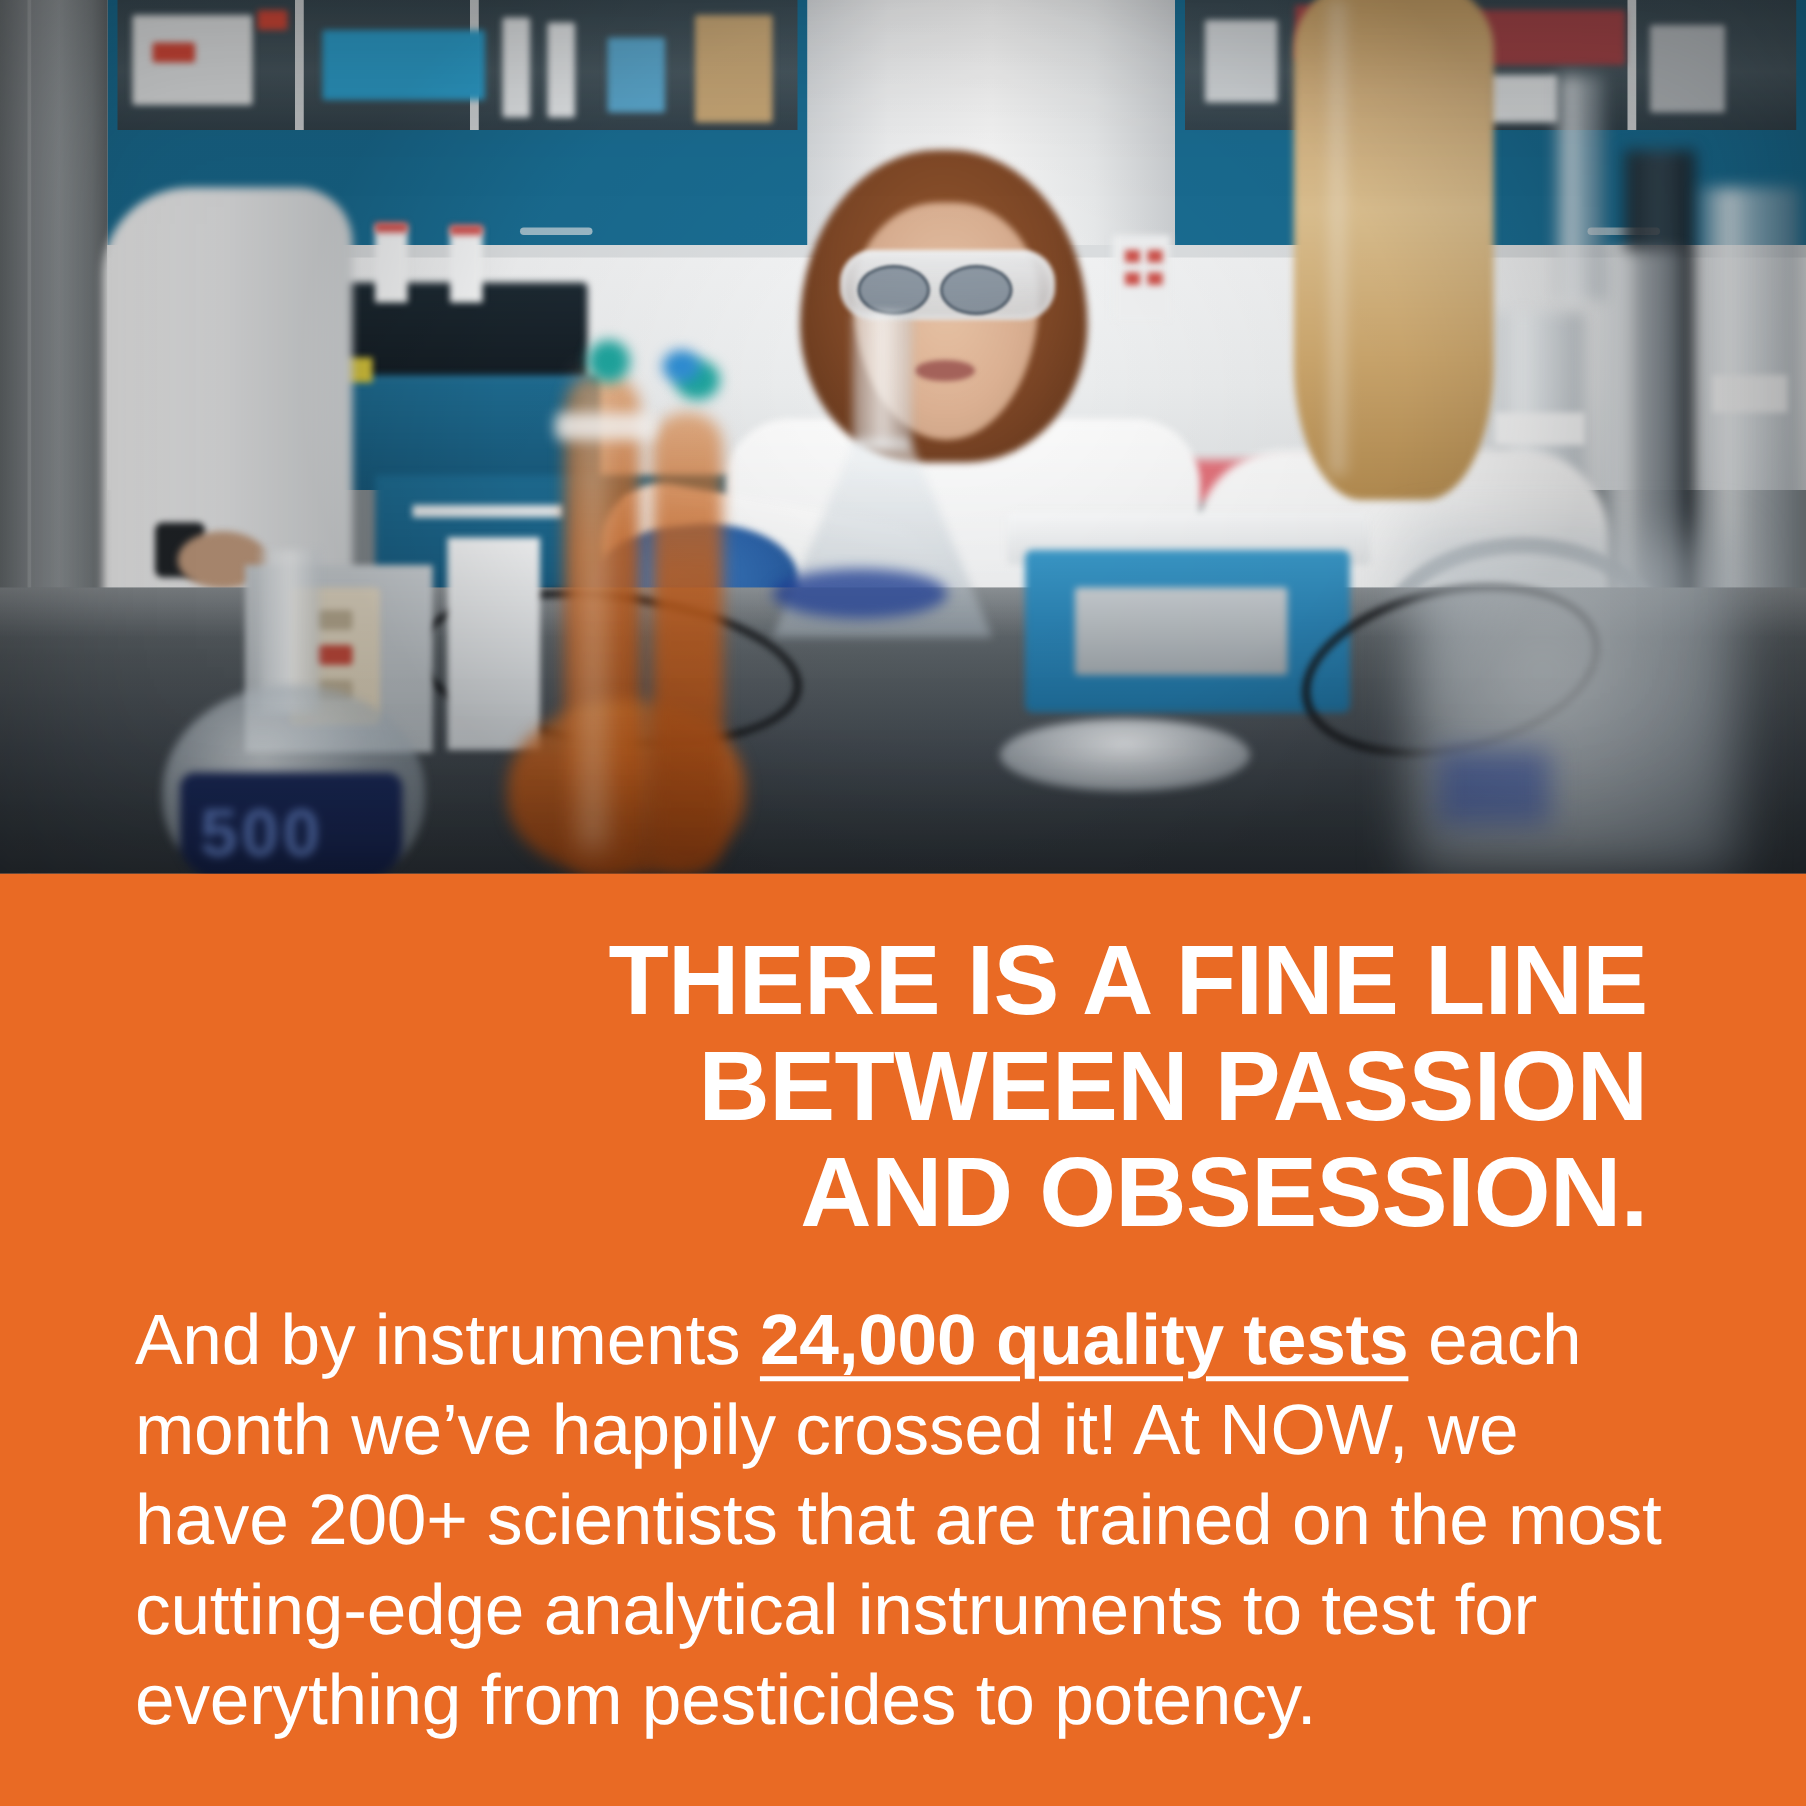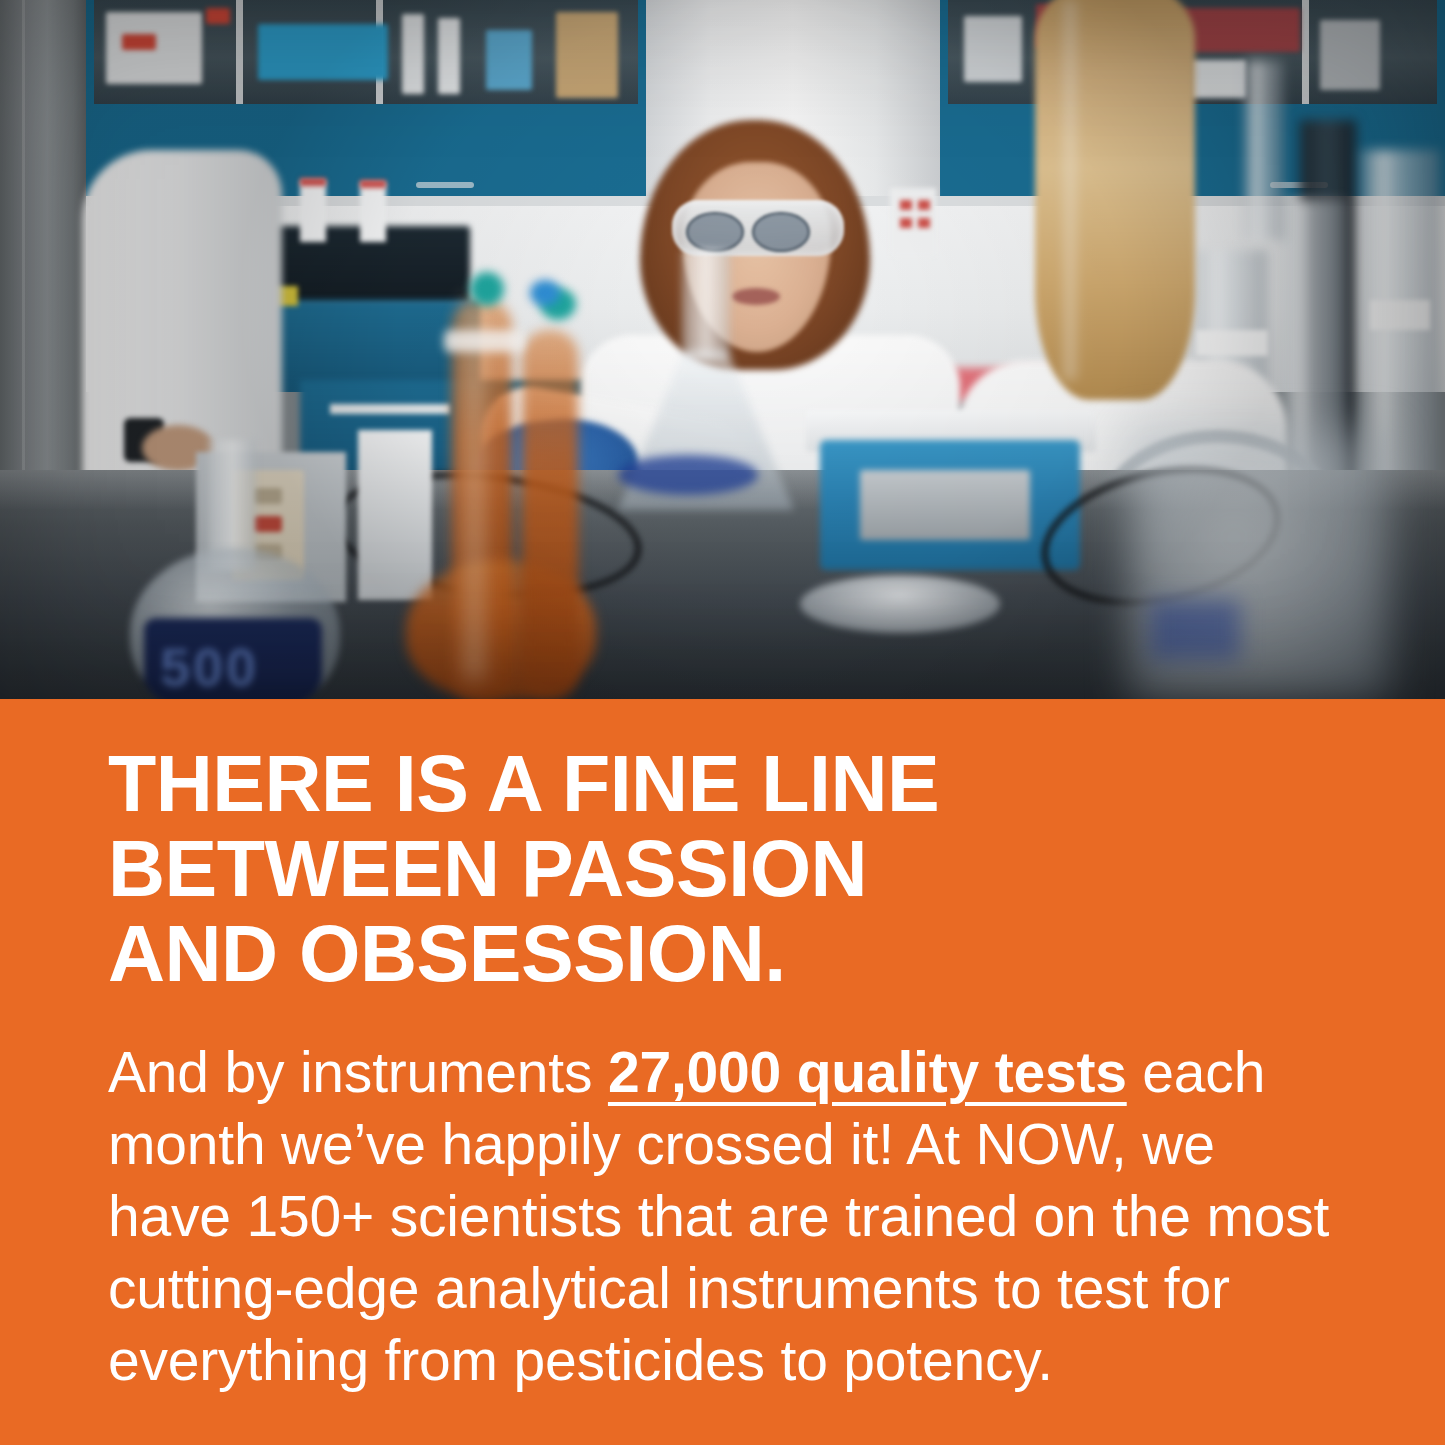--- a/index.html
+++ b/index.html
@@ -401,20 +401,21 @@
     width: 1210px;
     margin: 0;
     color: #ffffff;
     font-family: "Liberation Sans", sans-serif;
     font-weight: 700;
     font-size: 79px;
     line-height: 85px;
     letter-spacing: -0.5px;
     text-transform: uppercase;
     white-space: pre-line;
+    text-align: right;
   }
   .body-copy {
     position: absolute;
     left: 108px;
     top: 337px;
     width: 1230px;
     margin: 0;
     color: #ffffff;
     font-family: "Liberation Sans", sans-serif;
     font-weight: 400;
@@ -576,16 +577,16 @@
     <div class="blur-l" style="left:1150px;top:600px;width:90px;height:60px;background:rgba(40,70,160,.55)"></div>
 
     <div class="dof"></div>
     <div class="vig"></div>
   </div>
 
   <div class="panel">
     <h1 class="headline">THERE IS A FINE LINE
 BETWEEN PASSION
 AND OBSESSION.</h1>
-    <p class="body-copy"><span>And by instruments </span><span class="hi">27,000 quality tests</span><span> each month we’ve happily crossed it! At NOW, we have 150+ scientists that are trained on the most cutting-edge analytical instruments to test for everything from pesticides to potency.</span></p>
+    <p class="body-copy"><span>And by instruments </span><span class="hi">24,000 quality tests</span><span> each month we’ve happily crossed it! At NOW, we have 200+ scientists that are trained on the most cutting-edge analytical instruments to test for everything from pesticides to potency.</span></p>
   </div>
 
 </div>
 
 </body></html>

